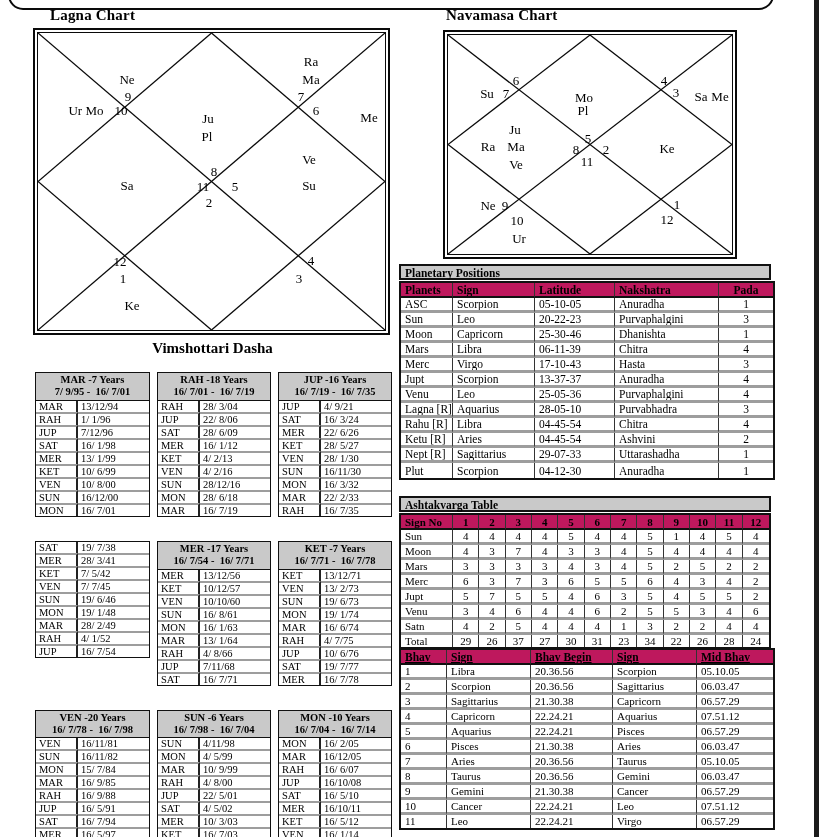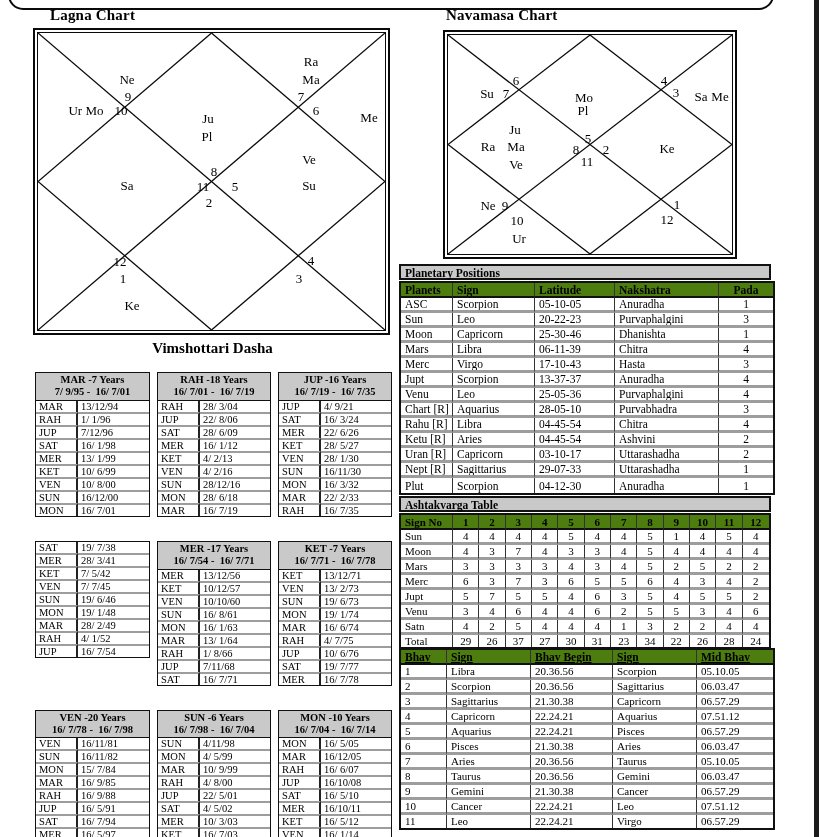--- a/index.html
+++ b/index.html
@@ -30,21 +30,21 @@
   #ashtakvarga-wrap { left:399px; top:496px; }
   #chalit-wrap      { left:399px; top:648px; }
   .tbl-title { border:2px solid #111; background:#c9c9c9; font-weight:bold;
     font-size:11.5px; padding:0 4px; height:16px; line-height:15px; margin-bottom:1px; }
   table.data-table { width:100%; border-collapse:separate; border-spacing:0;
     border:2px solid #111; background:#fff; table-layout:fixed; }
   table.data-table th, table.data-table td {
     border-right:1.5px solid #333; border-bottom:3px solid #9d9d9d;
     font-size:11.5px; padding:0 4px; text-align:left; white-space:nowrap; overflow:hidden;
   }
-  table.data-table th { background:#4d7c0f; font-weight:bold; border-bottom:2px solid #111; height:15px; }
+  table.data-table th { background:#be185d; font-weight:bold; border-bottom:2px solid #111; height:15px; }
   table.data-table th:last-child, table.data-table td:last-child { border-right:none; }
   table.data-table tr:last-child td { border-bottom:none; }
   #planetary-table td { height:15px; }
   #planetary-table td:last-child, #planetary-table th:last-child { text-align:center; }
   #ashtakvarga-table td { height:12px; font-size:11px; text-align:center; padding:0 2px; }
   #ashtakvarga-table td:first-child { text-align:left; padding:0 4px; }
   #ashtakvarga-table th { text-align:center; padding:0 2px; font-size:11px;font-family:Liberation Serif, serif; }
   #ashtakvarga-table th:first-child { text-align:left; padding:0 4px; }
   #chalit-table td { height:12.5px; font-size:11px; }
   #chalit-table th { text-decoration:underline; }
@@ -215,45 +215,38 @@
           <td>4</td>
         </tr>
         <tr>
           <td>Venu</td>
           <td>Leo</td>
           <td>25-05-36</td>
           <td>Purvaphalgini</td>
           <td>4</td>
         </tr>
         <tr>
-          <td>Chart [R]</td>
+          <td>Lagna [R]</td>
           <td>Aquarius</td>
           <td>28-05-10</td>
           <td>Purvabhadra</td>
           <td>3</td>
         </tr>
         <tr>
           <td>Rahu [R]</td>
           <td>Libra</td>
           <td>04-45-54</td>
           <td>Chitra</td>
           <td>4</td>
         </tr>
         <tr>
           <td>Ketu [R]</td>
           <td>Aries</td>
           <td>04-45-54</td>
           <td>Ashvini</td>
-          <td>2</td>
-        </tr>
-        <tr>
-          <td>Uran [R]</td>
-          <td>Capricorn</td>
-          <td>03-10-17</td>
-          <td>Uttarashadha</td>
           <td>2</td>
         </tr>
         <tr>
           <td>Nept [R]</td>
           <td>Sagittarius</td>
           <td>29-07-33</td>
           <td>Uttarashadha</td>
           <td>1</td>
         </tr>
         <tr>
@@ -467,21 +460,21 @@
           <tr>
             <td>MON</td>
             <td>16/ 1/63</td>
           </tr>
           <tr>
             <td>MAR</td>
             <td>13/ 1/64</td>
           </tr>
           <tr>
             <td>RAH</td>
-            <td>1/ 8/66</td>
+            <td>4/ 8/66</td>
           </tr>
           <tr>
             <td>JUP</td>
             <td>7/11/68</td>
           </tr>
           <tr>
             <td>SAT</td>
             <td>16/ 7/71</td>
           </tr>
         </tbody>
@@ -619,21 +612,21 @@
         </tbody>
       </table>
     </div>
     <div class="dasha-table">
       <div class="dasha-head">MON -10 Years
 16/ 7/04 -  16/ 7/14</div>
       <table>
         <tbody>
           <tr>
             <td>MON</td>
-            <td>16/ 5/05</td>
+            <td>16/ 2/05</td>
           </tr>
           <tr>
             <td>MAR</td>
             <td>16/12/05</td>
           </tr>
           <tr>
             <td>RAH</td>
             <td>16/ 6/07</td>
           </tr>
           <tr>

